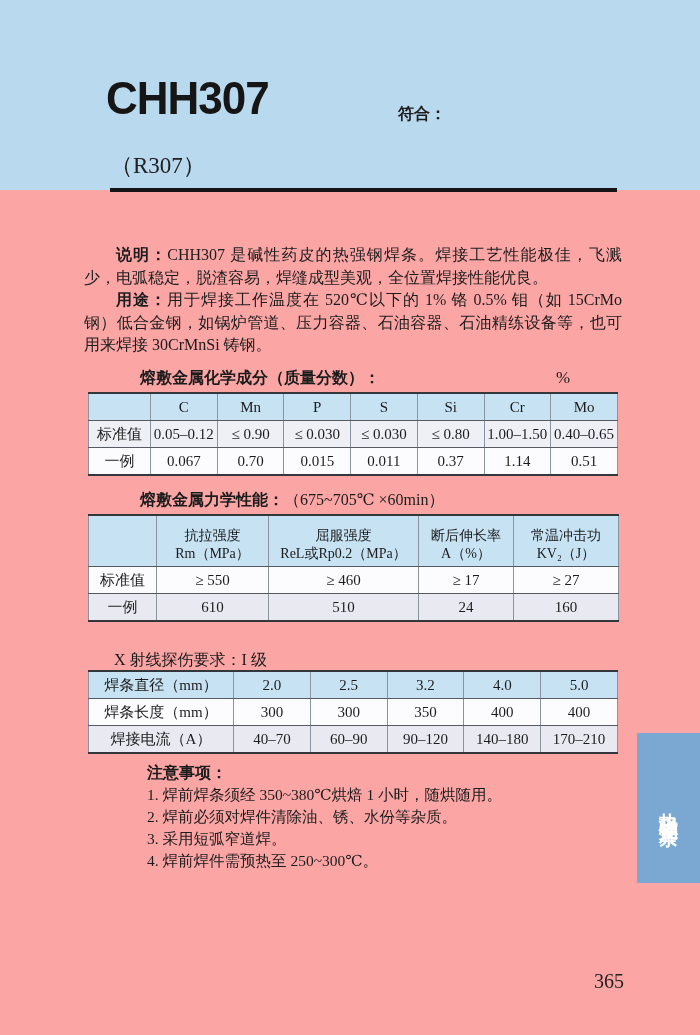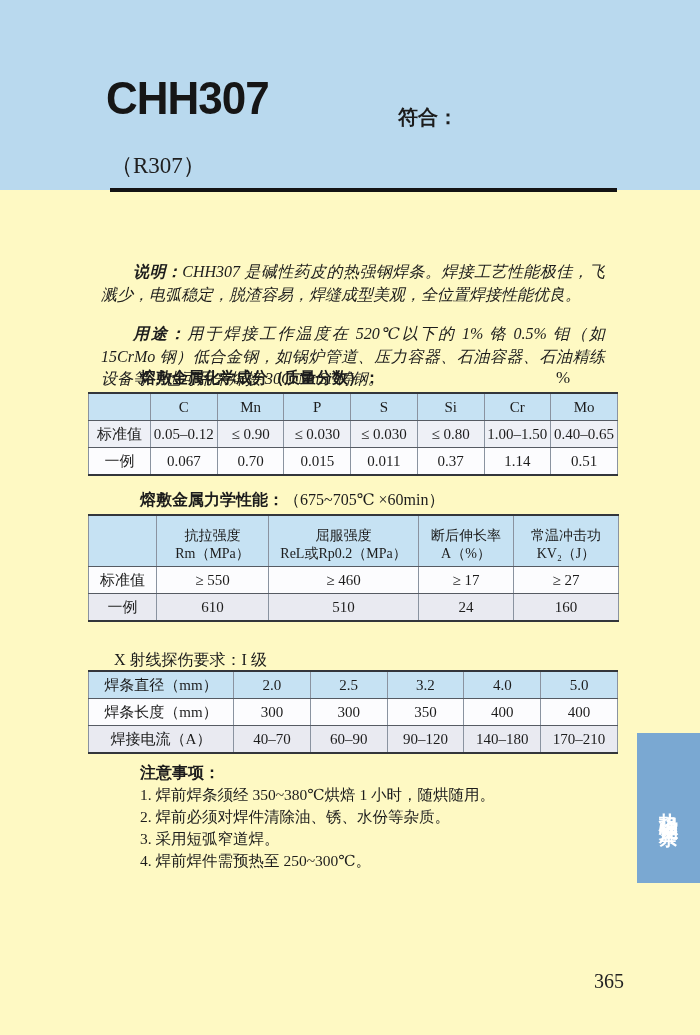--- a/index.html
+++ b/index.html
@@ -1,35 +1,35 @@
 <!DOCTYPE html>
 <html style="--header-bg: #b9d9ee; --table-header-bg: #c6e2f3; --row-alt-bg: #e9eaf1; --tab-bg: #7aa8d2;"><head>
 <meta charset="utf-8">
 <style>
   html,body{margin:0;padding:0;background:#ffffff;}
   .page{
-    position:relative;width:700px;height:1035px;background:#fef9c3;
+    position:relative;width:700px;height:1035px;background:#fca5a5;
     font-family:"Liberation Serif","DejaVu Serif",serif;color:#1c1c1c;overflow:hidden;
   }
   
   .hd{position:absolute;left:0;top:0;width:700px;height:190px;background:var(--header-bg,#b9d9ee);}
   .model{
     position:absolute;left:106px;top:72px;
     font-family:"Liberation Sans","DejaVu Sans",sans-serif;
     font-weight:bold;font-size:44px;letter-spacing:-1px;color:#161616;
     transform:scaleY(1.04);transform-origin:left top;
   }
   .alias{position:absolute;left:110px;top:136px;font-size:23px;color:#202020;margin-top:14px;}
-  .stds{position:absolute;left:398px;top:104px;display:flex;gap:16px;font-size:20px;flex-direction:column;}
+  .stds{position:absolute;left:398px;top:104px;display:flex;gap:16px;font-size:16px;flex-direction:column;}
   .stds-label{font-family:"Liberation Sans","DejaVu Sans",sans-serif;font-weight:bold;white-space:nowrap;}
   .stds-lines{line-height:22px;white-space:nowrap;}
   .rule{position:absolute;left:110px;top:188px;width:507px;height:4px;background:#141414;}
   
   .desc{position:absolute;left:84px;top:244px;width:538px;font-size:16px;line-height:22.5px;text-align:justify;}
-  .desc p{margin:17px;text-indent:2em;font-style:italic;}
+  .desc p{margin:0;text-indent:2em;}
   .desc b{font-family:"Liberation Sans","DejaVu Sans",sans-serif;font-weight:bold;}
   
   .sec-title{
     position:absolute;left:140px;
     font-family:"Liberation Sans","DejaVu Sans",sans-serif;font-weight:bold;font-size:16px;white-space:nowrap;
   }
   .sec-title .cond{font-family:"Liberation Serif","DejaVu Serif",serif;font-weight:normal;}
   .unit{position:absolute;left:556px;top:368px;font-size:17px;}
   
   table.t{
@@ -51,21 +51,21 @@
   .mech tr.r-std td{background:#fcfcfe;}
   .mech tr.r-ex  td{background:#e9eaf1;}
   .cur{top:670px;}
   .cur td{height:27px;}
   .cur tr.r-len td{background:#fcfcfe;}
   .cur tr.r-amp td{background:#e9eaf1;}
   .xray{position:absolute;left:114px;top:612px;font-size:16px;margin-top:38px;}
   
   .notes{position:absolute;left:140px;top:762px;width:480px;font-size:15.5px;line-height:22px;}
   .notes-title{font-family:"Liberation Sans","DejaVu Sans",sans-serif;font-weight:bold;font-size:16px;}
-  .notes div{white-space:nowrap;}
+  .notes div{white-space:nowrap;margin-left:7px;}
   
   .tab{
     position:absolute;left:637px;top:733px;width:63px;height:150px;
     background:var(--tab-bg,#7aa8d2);color:#ffffff;
     display:flex;align-items:center;justify-content:center;
     writing-mode:vertical-rl;text-orientation:upright;
     font-family:"Liberation Sans","DejaVu Sans",sans-serif;font-weight:bold;
     font-size:19px;letter-spacing:4px;
   }
   .pageno{position:absolute;left:594px;top:970px;font-size:20px;color:#222;}

